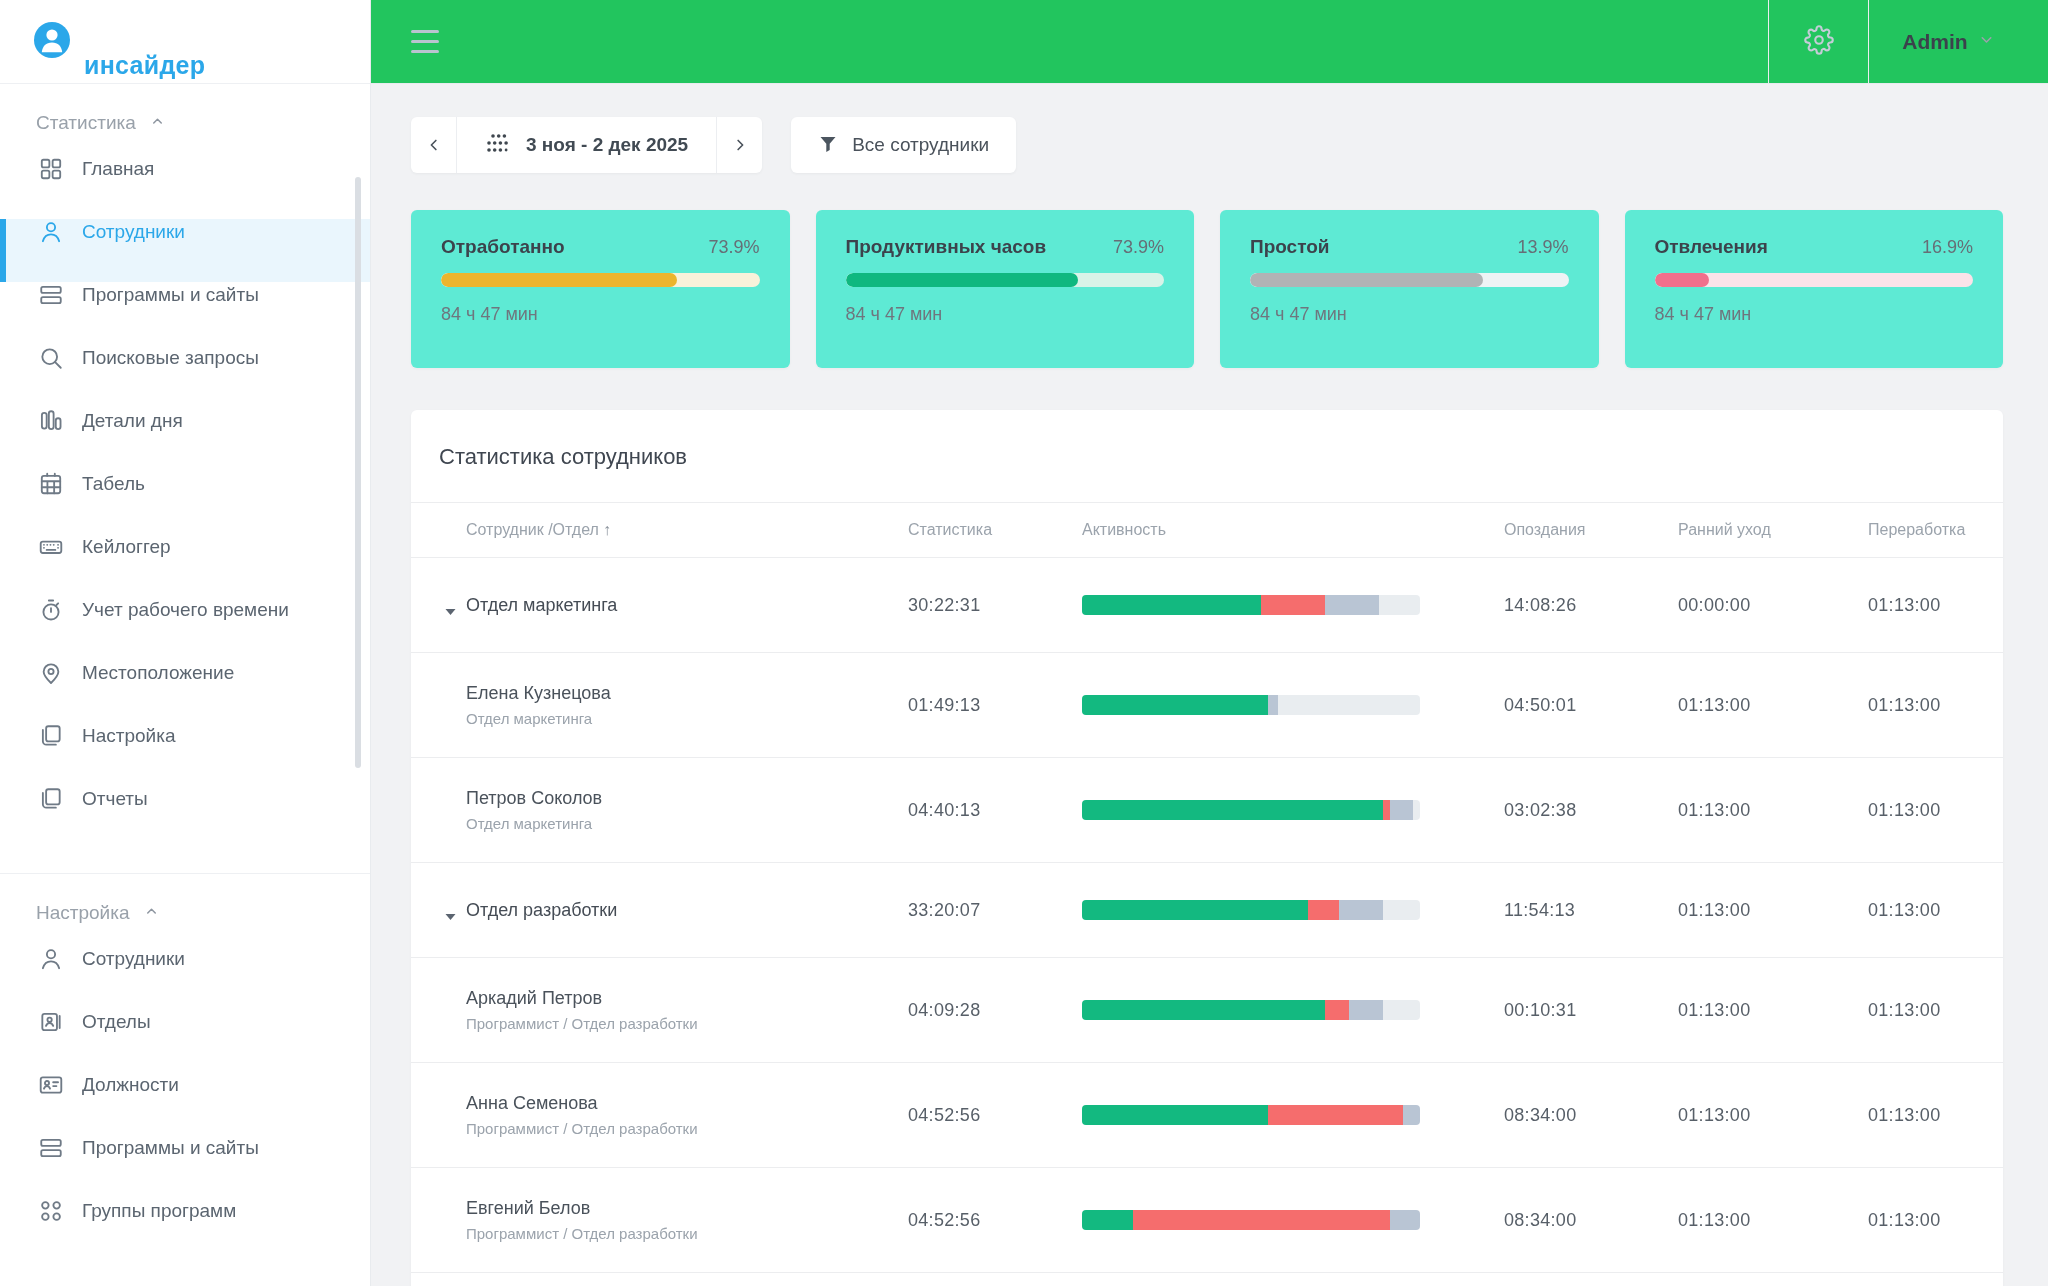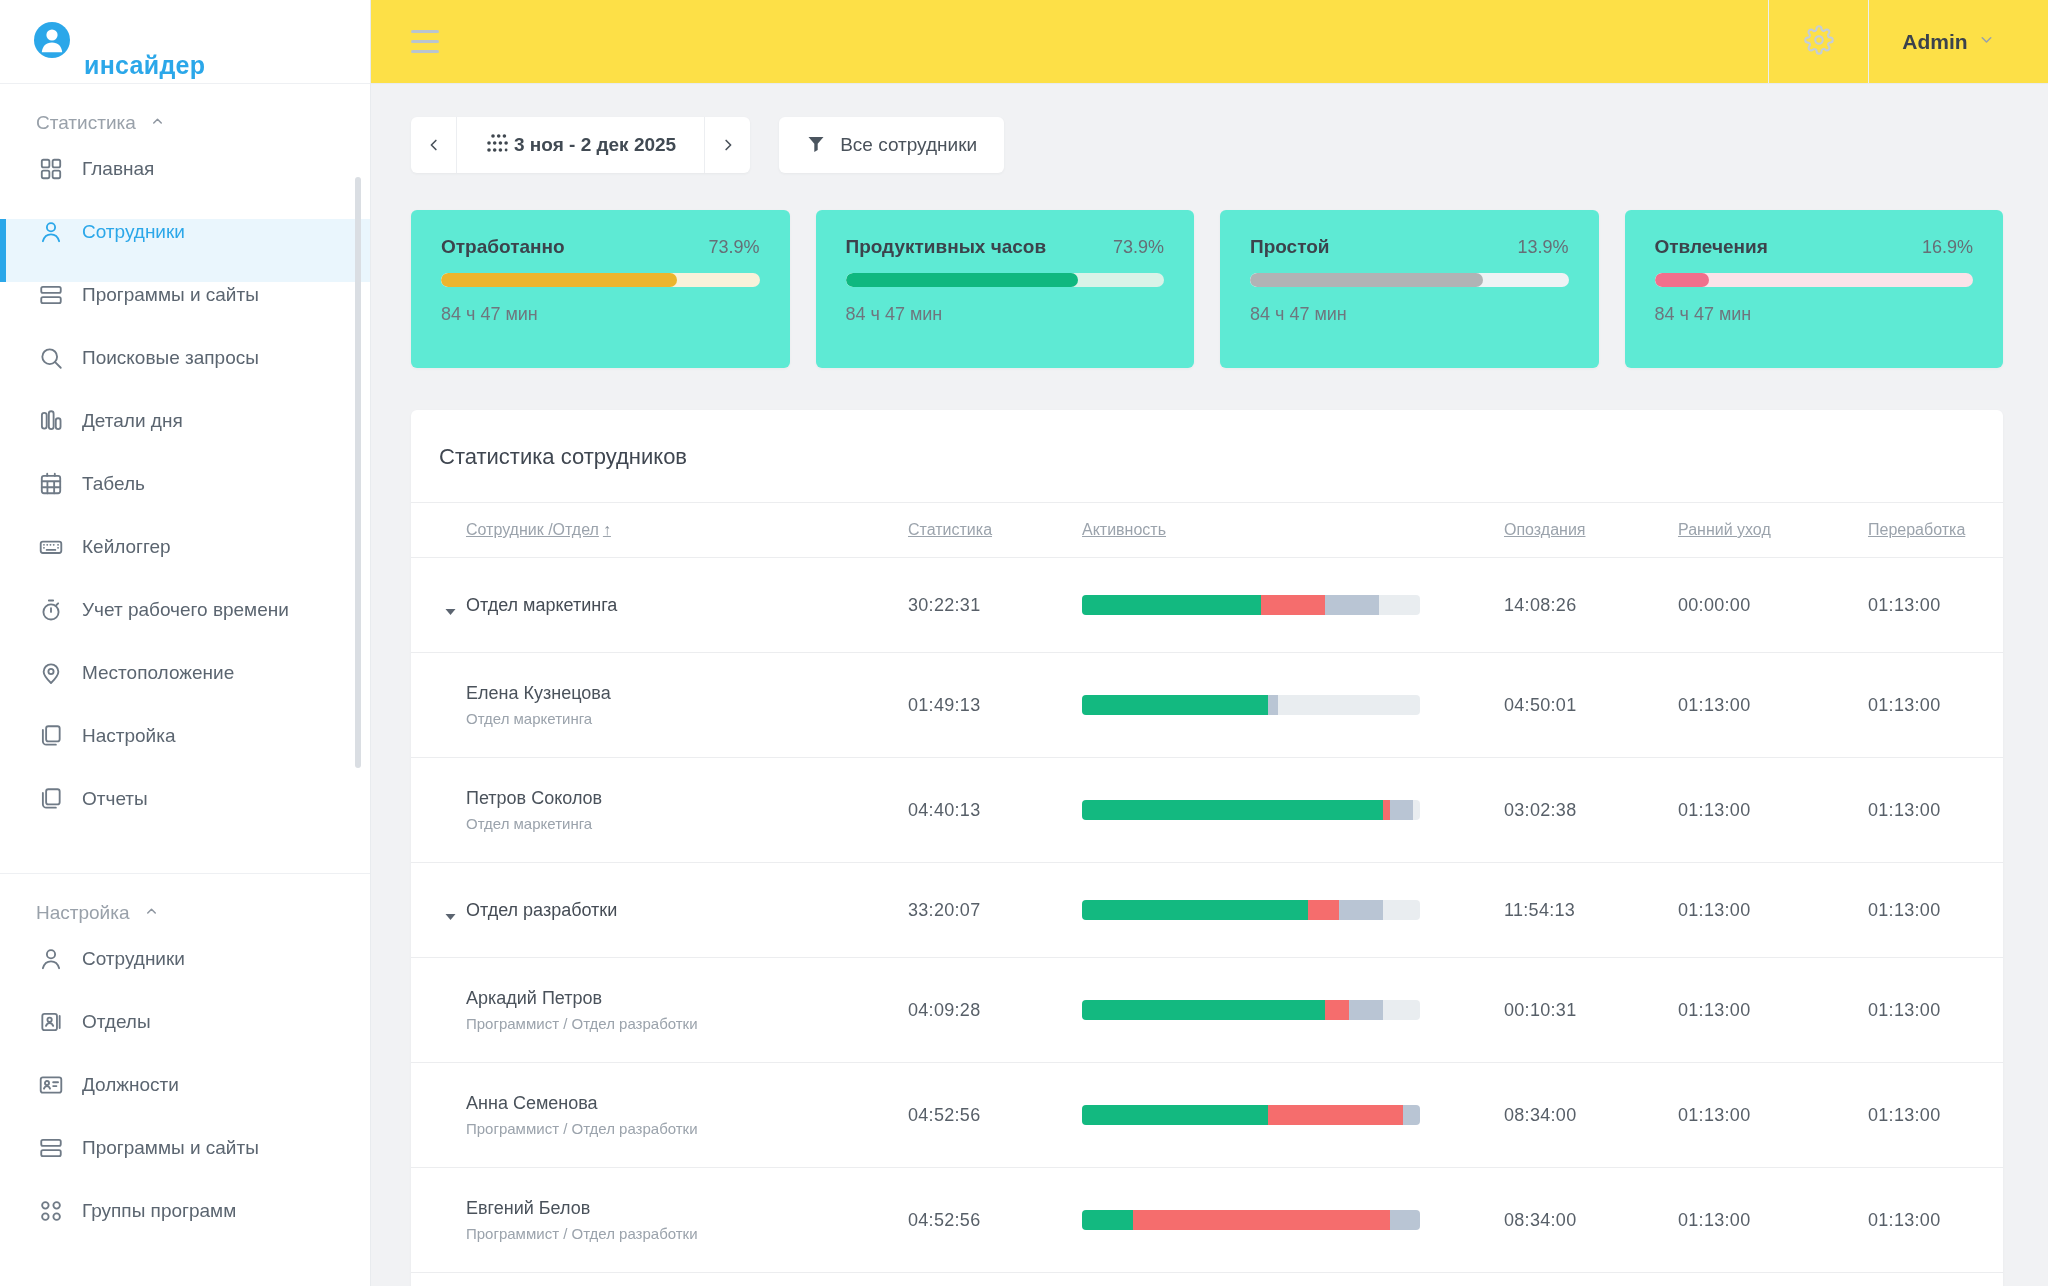--- a/index.html
+++ b/index.html
@@ -16,56 +16,56 @@
   .side-section-label{font-size:19px;color:#99a1aa;}
   .side-item{display:flex;min-height:63px;padding-left:38px;gap:18px;cursor:pointer;text-decoration:none;}
   .side-item .side-label{font-size:19px;color:#5b6570;max-width:238px;line-height:1.35;}
   .side-item.active{background:#eaf6fd;box-shadow:inset 6px 0 0 #2ba7e9;}
   .side-item.active .side-label{color:#2ba7e9;}
   .side-item.active svg *{stroke:#2ba7e9;}
   .side-icon{width:26px;height:26px;flex:0 0 26px;display:flex;align-items:center;justify-content:center;}
   .side-scrollthumb{position:absolute;right:9px;top:177px;width:6px;height:591px;background:#dadee3;border-radius:3px;}
 
   
-  .topbar{position:absolute;left:371px;right:0;top:0;height:84px;background:#fde047;border-bottom:1px solid #e8ebee;display:flex;align-items:center;}
+  .topbar{position:absolute;left:371px;right:0;top:0;height:84px;background:#22c55e;border-bottom:1px solid #e8ebee;display:flex;align-items:center;}
   .burger{margin-left:40px;width:28px;display:flex;flex-direction:column;gap:7px;cursor:pointer;}
   .burger i{display:block;height:3px;border-radius:2px;background:#b9c4cf;}
   .topbar-right{margin-left:auto;height:100%;display:flex;align-items:stretch;}
   .tb-cell{display:flex;align-items:center;justify-content:center;border-left:1px solid #eceef1;}
   .tb-gear{width:100px;cursor:pointer;}
   .tb-user{width:180px;gap:10px;cursor:pointer;padding-right:20px;}
   .tb-user-label{font-size:21px;font-weight:700;color:#3b424c;}
 
   
   .main{position:absolute;left:371px;top:84px;right:0;bottom:0;padding:0 45px 0 40px;overflow:hidden;}
   .toolbar{margin-top:33px;display:flex;align-items:center;}
   .datectl{display:flex;height:56px;background:#fff;border-radius:6px;box-shadow:0 1px 3px rgba(40,50,60,.05);overflow:hidden;}
   .datectl .seg{display:flex;align-items:center;justify-content:center;cursor:pointer;}
   .seg-prev,.seg-next{width:45px;}
-  .seg-date{padding:4px 28px;gap:3px;border-left:1px solid #eceef1;border-right:1px solid #eceef1;}
+  .seg-date{padding:4px 28px;gap:15px;border-left:1px solid #eceef1;border-right:1px solid #eceef1;}
   .seg-date .date-text{font-size:19px;font-weight:700;color:#414a53;}
   .filter-btn{margin-left:29px;height:56px;display:flex;align-items:center;gap:14px;background:#fff;border:none;border-radius:6px;box-shadow:0 1px 3px rgba(40,50,60,.05);padding:0 27px;cursor:pointer;}
   .filter-label{font-size:19px;color:#4a525b;}
 
   
   .cards{margin-top:37px;display:grid;grid-template-columns:repeat(4,1fr);gap:26px;}
   .scard{background:#5eead4;border-radius:6px;box-shadow:0 1px 3px rgba(40,50,60,.04);height:158px;padding:26px 30px 0 30px;}
   .scard-top{display:flex;align-items:baseline;justify-content:space-between;}
   .scard-title{font-size:19px;font-weight:700;color:#3c434c;}
   .scard-pct{font-size:18px;color:#666e76;}
   .scard-bar{margin-top:15px;height:14px;border-radius:7px;overflow:hidden;}
   .scard-fill{height:100%;border-radius:7px;}
   .scard-val{margin-top:17px;font-size:18px;color:#6e767e;}
 
   
   .tcard{margin-top:42px;background:#fff;border-radius:6px;box-shadow:0 1px 3px rgba(40,50,60,.04);height:1000px;overflow:hidden;}
   .tcard-title{padding:34px 0 0 28px;font-size:22px;font-weight:500;color:#3f4650;height:92px;}
   .trow{display:grid;grid-template-columns:442px 174px 422px 174px 190px 1fr;padding-left:55px;align-items:center;border-top:1px solid #ecedef;position:relative;}
   .trow.hrow{height:55px;}
-  .hcell{font-size:16px;color:#9ba3ac;cursor:pointer;text-decoration:underline;}
+  .hcell{font-size:16px;color:#9ba3ac;cursor:pointer;}
   .hcell .sort-arrow{margin-left:4px;color:#8b939c;}
   .row-dept{height:95px;cursor:pointer;}
   .row-emp{height:105px;cursor:pointer;}
   .name-cell{position:relative;padding-right:20px;}
   .dept-caret{position:absolute;left:-21px;top:50%;margin-top:-3px;}
   .dept-name{font-size:18px;font-weight:500;color:#454c55;}
   .emp-name{font-size:18px;color:#4a525b;}
   .emp-role{margin-top:6px;font-size:15px;color:#9ba3ac;}
   .time-cell{font-size:18px;color:#575f68;letter-spacing:.3px;}
   .abar{width:338px;height:20px;border-radius:4px;overflow:hidden;display:flex;background:transparent;}

